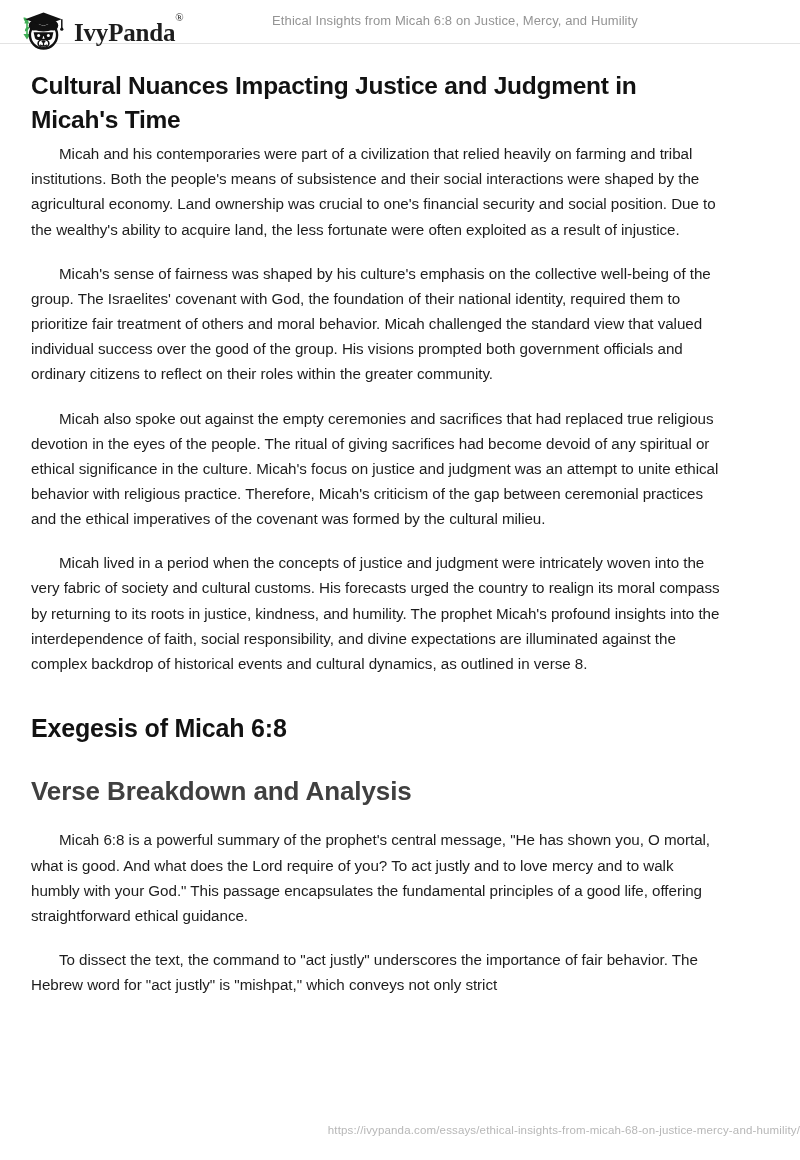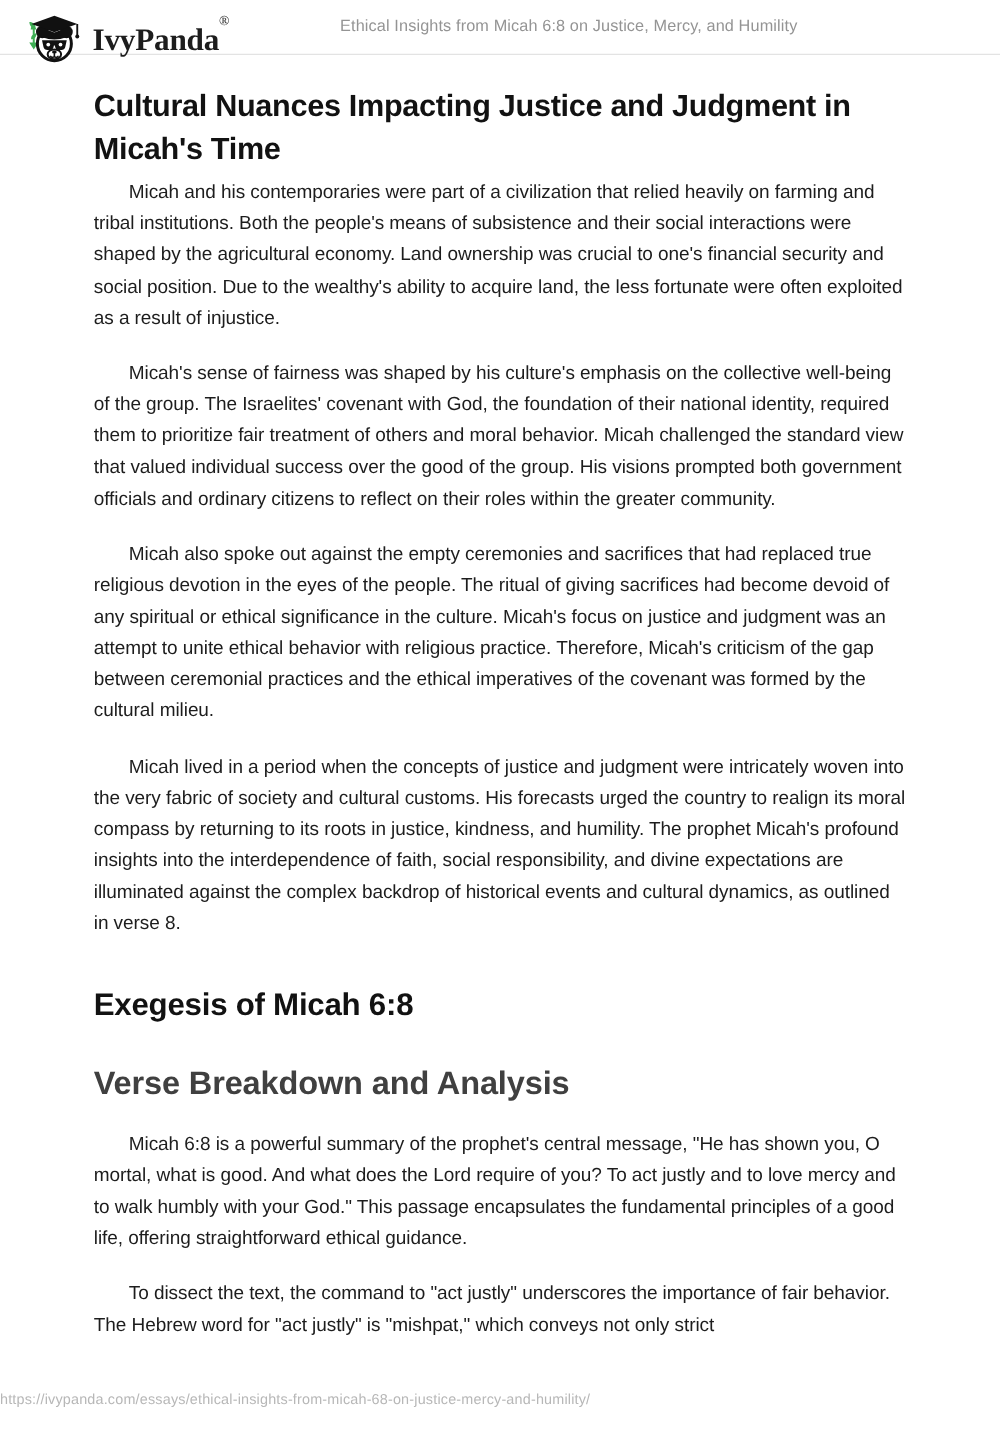--- a/index.html
+++ b/index.html
@@ -62,21 +62,21 @@
     font-size: 13px;
     color: #949494;
     letter-spacing: 0.1px;
     white-space: nowrap;
     padding-left: 120px;
     box-sizing: border-box;
   }
 
   
   .content {
-    padding: 18px 75px 0 75px;
+    padding: 18px 75px 0 31px;
     box-sizing: border-box;
   }
   h1.doc-title {
     font-size: 24.5px;
     font-weight: 700;
     line-height: 1.39;
     margin: 7px 0 0 0;
     letter-spacing: -0.25px;
     color: #121212;
   }
@@ -104,22 +104,22 @@
     color: #1d1d1d;
     letter-spacing: -0.05px;
   }
   h1.doc-title + p.para { margin-top: 4px; }
 
   
   .page-footer {
     position: absolute;
     left: 0;
     right: 0;
-    bottom: 32px;
-    text-align: left;
+    bottom: 22px;
+    text-align: right;
   }
   .footer-url {
     font-size: 11.5px;
     color: #b7b7b7;
     letter-spacing: 0.15px;
     text-decoration: none;
   }
 </style>
 </head>
 <body>

